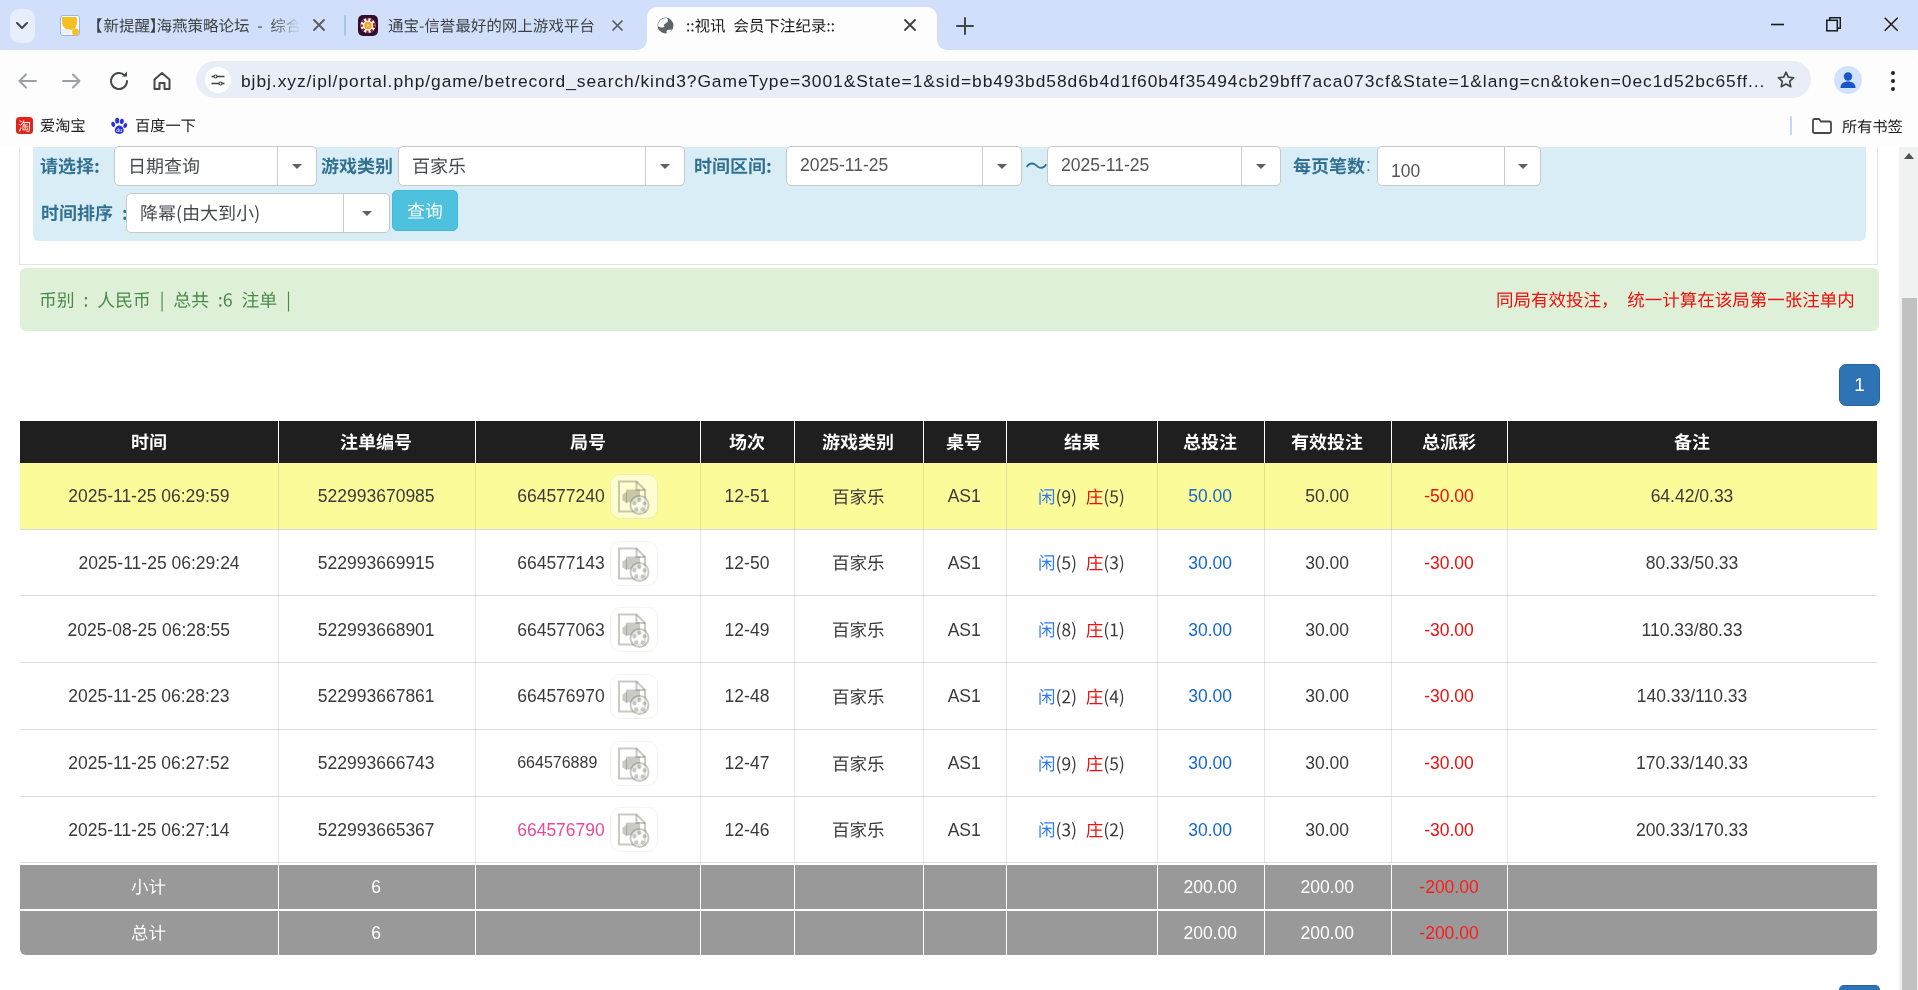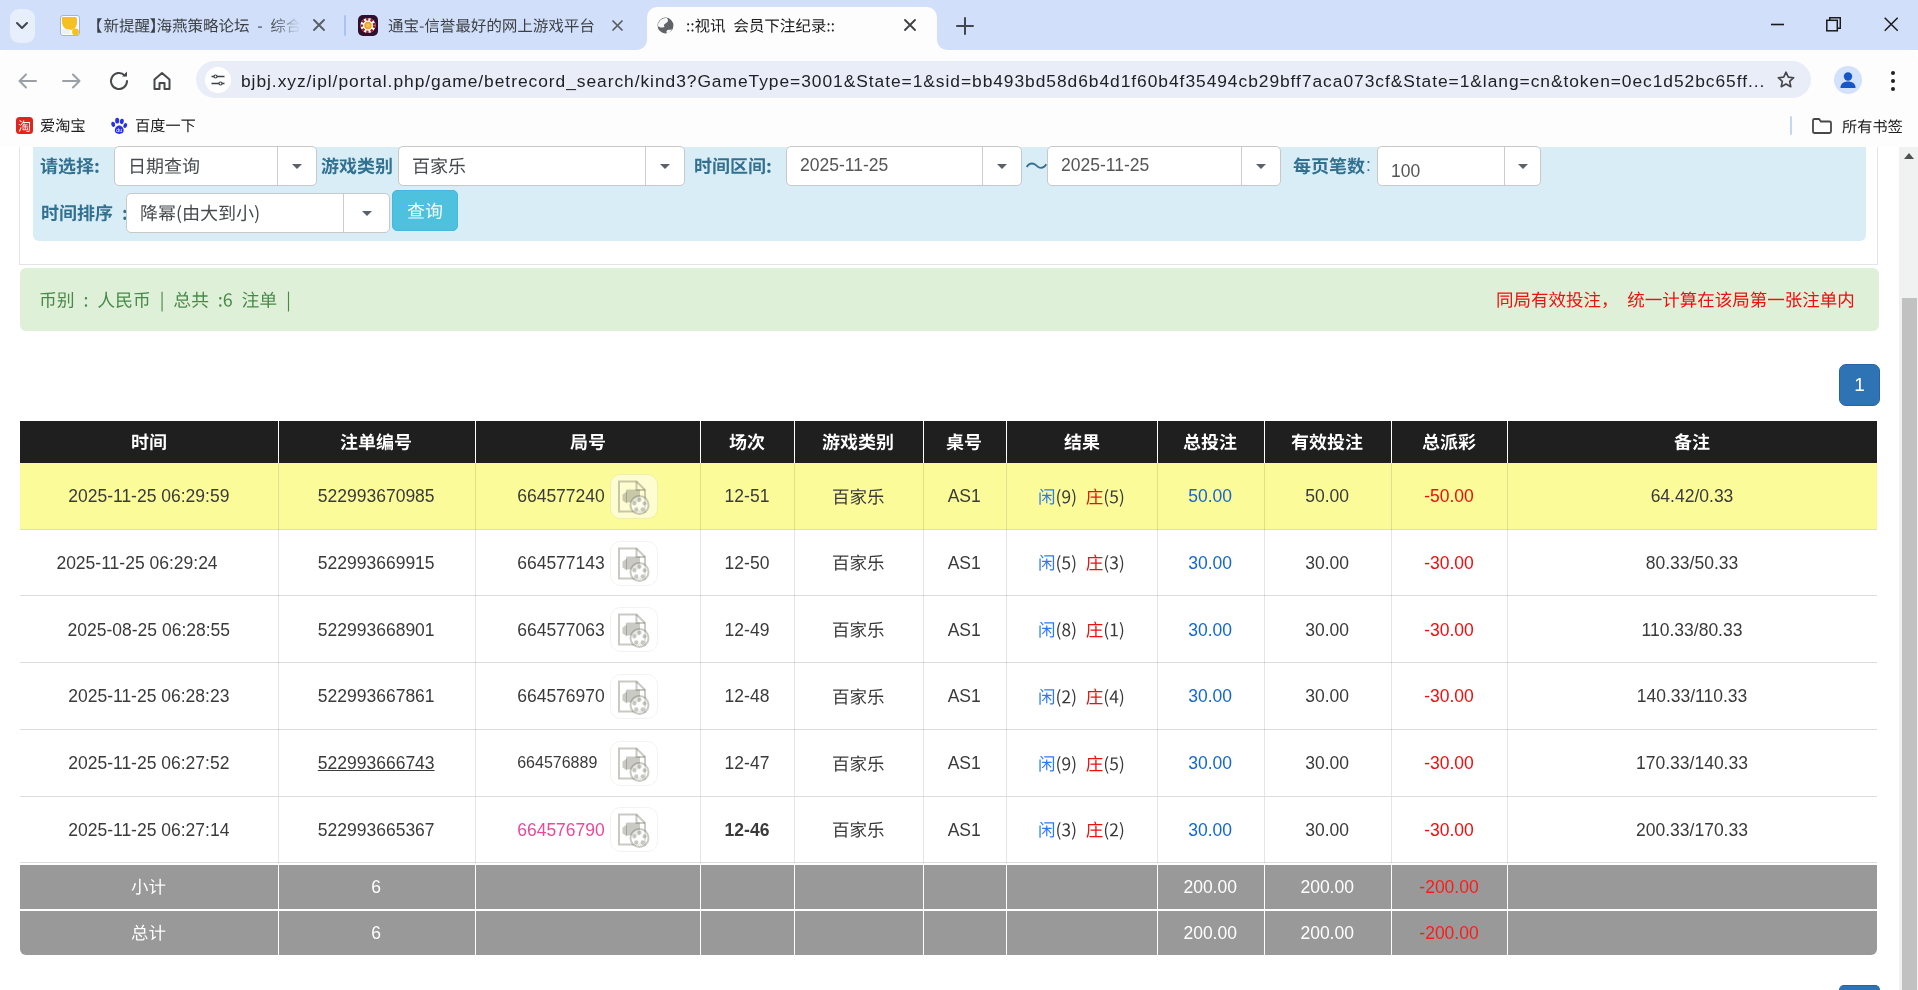--- a/index.html
+++ b/index.html
@@ -559,21 +559,21 @@
 <div style="position:absolute;left:277.5px;top:529.7px;width:1.0px;height:66.7px;background:rgba(0,0,0,0.10);"></div>
 <div style="position:absolute;left:475.0px;top:529.7px;width:1.0px;height:66.7px;background:rgba(0,0,0,0.10);"></div>
 <div style="position:absolute;left:700.0px;top:529.7px;width:1.0px;height:66.7px;background:rgba(0,0,0,0.10);"></div>
 <div style="position:absolute;left:794.0px;top:529.7px;width:1.0px;height:66.7px;background:rgba(0,0,0,0.10);"></div>
 <div style="position:absolute;left:922.5px;top:529.7px;width:1.0px;height:66.7px;background:rgba(0,0,0,0.10);"></div>
 <div style="position:absolute;left:1006.0px;top:529.7px;width:1.0px;height:66.7px;background:rgba(0,0,0,0.10);"></div>
 <div style="position:absolute;left:1157.0px;top:529.7px;width:1.0px;height:66.7px;background:rgba(0,0,0,0.10);"></div>
 <div style="position:absolute;left:1263.5px;top:529.7px;width:1.0px;height:66.7px;background:rgba(0,0,0,0.10);"></div>
 <div style="position:absolute;left:1391.0px;top:529.7px;width:1.0px;height:66.7px;background:rgba(0,0,0,0.10);"></div>
 <div style="position:absolute;left:1507.0px;top:529.7px;width:1.0px;height:66.7px;background:rgba(0,0,0,0.10);"></div>
-<div style="position:absolute;top:549.9px;height:26.2px;line-height:26.2px;font-size:17.5px;color:#3a3a3a;white-space:pre;left:137px;transform:translateX(-50%);">2025-11-25 06:29:24</div>
+<div style="position:absolute;top:549.9px;height:26.2px;line-height:26.2px;font-size:17.5px;color:#3a3a3a;white-space:pre;left:159px;transform:translateX(-50%);">2025-11-25 06:29:24</div>
 <div style="position:absolute;top:549.9px;height:26.2px;line-height:26.2px;font-size:17.5px;color:#3a3a3a;white-space:pre;left:376.2px;transform:translateX(-50%);">522993669915</div>
 <div style="position:absolute;top:549.9px;height:26.2px;line-height:26.2px;font-size:17.5px;color:#3a3a3a;white-space:pre;left:517.2px;">664577143</div>
 <svg width="48" height="45" style="position:absolute;left:609.8px;top:540.6px">
     <rect x="0.5" y="0.5" width="47" height="44" rx="10" fill="rgba(255,255,255,0.55)" stroke="rgba(0,0,0,0.05)"></rect>
     <g stroke="rgba(95,95,80,0.33)" fill="none" stroke-width="2">
       <path d="M9 7.5 h17.5 l8.5 8.5 v21.5 h-26z"></path>
       <path d="M26.5 7.5 v8.5 h8.5"></path>
     </g>
     <g fill="rgba(95,95,80,0.33)">
       <path d="M12.5 20.5 l4.5 -3 v12 l-4.5 -3z"></path>
@@ -746,21 +746,21 @@
 <div style="position:absolute;left:475.0px;top:729.8px;width:1.0px;height:66.7px;background:rgba(0,0,0,0.10);"></div>
 <div style="position:absolute;left:700.0px;top:729.8px;width:1.0px;height:66.7px;background:rgba(0,0,0,0.10);"></div>
 <div style="position:absolute;left:794.0px;top:729.8px;width:1.0px;height:66.7px;background:rgba(0,0,0,0.10);"></div>
 <div style="position:absolute;left:922.5px;top:729.8px;width:1.0px;height:66.7px;background:rgba(0,0,0,0.10);"></div>
 <div style="position:absolute;left:1006.0px;top:729.8px;width:1.0px;height:66.7px;background:rgba(0,0,0,0.10);"></div>
 <div style="position:absolute;left:1157.0px;top:729.8px;width:1.0px;height:66.7px;background:rgba(0,0,0,0.10);"></div>
 <div style="position:absolute;left:1263.5px;top:729.8px;width:1.0px;height:66.7px;background:rgba(0,0,0,0.10);"></div>
 <div style="position:absolute;left:1391.0px;top:729.8px;width:1.0px;height:66.7px;background:rgba(0,0,0,0.10);"></div>
 <div style="position:absolute;left:1507.0px;top:729.8px;width:1.0px;height:66.7px;background:rgba(0,0,0,0.10);"></div>
 <div style="position:absolute;top:750.0px;height:26.2px;line-height:26.2px;font-size:17.5px;color:#3a3a3a;white-space:pre;left:148.8px;transform:translateX(-50%);">2025-11-25 06:27:52</div>
-<div style="position:absolute;top:750.0px;height:26.2px;line-height:26.2px;font-size:17.5px;color:#3a3a3a;white-space:pre;left:376.2px;transform:translateX(-50%);text-decoration:underline;">522993666743</div>
+<div style="position:absolute;top:750.0px;height:26.2px;line-height:26.2px;font-size:17.5px;color:#3a3a3a;white-space:pre;left:376.2px;transform:translateX(-50%);">522993666743</div>
 <div style="position:absolute;top:750.0px;height:26.2px;line-height:26.2px;font-size:16px;color:#3a3a3a;white-space:pre;left:517.2px;">664576889</div>
 <svg width="48" height="45" style="position:absolute;left:609.8px;top:740.6px">
     <rect x="0.5" y="0.5" width="47" height="44" rx="10" fill="rgba(255,255,255,0.55)" stroke="rgba(0,0,0,0.05)"></rect>
     <g stroke="rgba(95,95,80,0.33)" fill="none" stroke-width="2">
       <path d="M9 7.5 h17.5 l8.5 8.5 v21.5 h-26z"></path>
       <path d="M26.5 7.5 v8.5 h8.5"></path>
     </g>
     <g fill="rgba(95,95,80,0.33)">
       <path d="M12.5 20.5 l4.5 -3 v12 l-4.5 -3z"></path>
       <rect x="16" y="15.5" width="14" height="13" rx="1"></rect>
@@ -829,21 +829,21 @@
     </g>
     <circle cx="29.5" cy="31" r="9" fill="rgba(255,255,255,0.55)" stroke="rgba(95,95,80,0.33)" stroke-width="2"></circle>
     <g fill="rgba(95,95,80,0.33)">
       <circle cx="29.5" cy="25.7" r="2.1"></circle>
       <circle cx="24.4" cy="29.4" r="2.1"></circle>
       <circle cx="26.3" cy="35.3" r="2.1"></circle>
       <circle cx="32.7" cy="35.3" r="2.1"></circle>
       <circle cx="34.6" cy="29.4" r="2.1"></circle>
     </g>
   </svg>
-<div style="position:absolute;top:816.7px;height:26.2px;line-height:26.2px;font-size:17.5px;color:#3a3a3a;white-space:pre;left:747.0px;transform:translateX(-50%);font-weight:bold;">12-46</div>
+<div style="position:absolute;top:816.7px;height:26.2px;line-height:26.2px;font-size:17.5px;color:#3a3a3a;white-space:pre;left:747.0px;transform:translateX(-50%);">12-46</div>
 <div style="position:absolute;left:832.0px;top:820.2px;width:54.5px;height:23.6px">
     <svg width="54.5" height="23.6" style="position:absolute;left:0;top:0;">
       <g transform="translate(0,16.28) scale(0.01750)">
         <use href="#g38" x="0" fill="#3a3a3a"></use>
         <use href="#g57" x="1000" fill="#3a3a3a"></use>
         <use href="#g58" x="2000" fill="#3a3a3a"></use>
       </g>
     </svg>
   </div>
 <div style="position:absolute;top:816.7px;height:26.2px;line-height:26.2px;font-size:17.5px;color:#3a3a3a;white-space:pre;left:964.2px;transform:translateX(-50%);">AS1</div>

